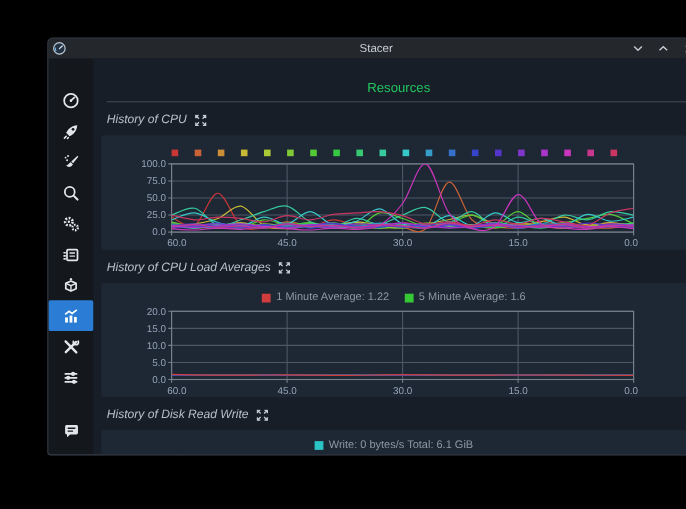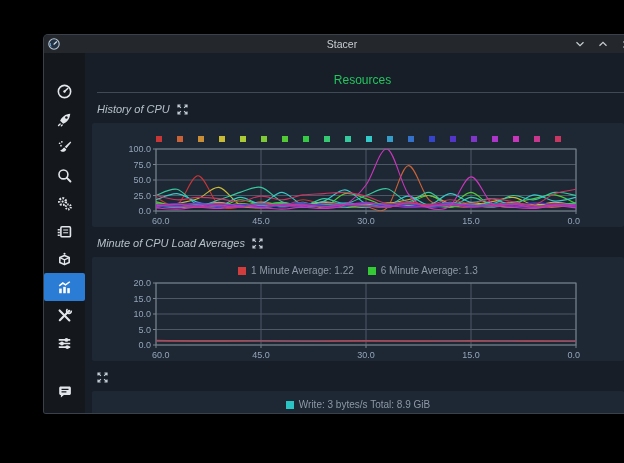--- a/index.html
+++ b/index.html
@@ -292,36 +292,36 @@
               <path d="M30.0 63.7C33.5 63.3,44.0 62.3,51.0 61.8C58.0 61.3,65.0 60.4,72.0 60.6C79.0 60.8,86.0 62.4,93.0 63.0C100.0 63.7,107.0 64.6,114.0 64.3C121.0 64.0,128.0 61.5,135.0 61.2C142.0 60.9,149.0 62.0,156.0 62.4C163.0 62.8,170.0 64.0,177.0 63.7C184.0 63.3,191.0 60.9,198.0 60.6C205.0 60.3,212.0 61.4,219.0 61.8C226.0 62.2,233.0 62.6,240.0 63.0C247.0 63.5,254.0 64.6,261.0 64.3C268.0 64.0,275.0 61.5,282.0 61.2C289.0 60.9,296.0 62.6,303.0 62.4C310.0 62.2,317.0 59.7,324.0 59.9C331.0 60.1,338.0 63.3,345.0 63.7C352.0 64.0,359.0 61.9,366.0 61.8C373.0 61.7,380.0 62.6,387.0 63.0C394.0 63.5,401.0 64.7,408.0 64.3C415.0 63.9,422.0 60.9,429.0 60.6C436.0 60.3,446.5 62.1,450.0 62.4" fill="none" stroke="#8036C9" stroke-width="1.1" stroke-linejoin="round"></path>
               <path d="M30.0 61.8C33.5 62.1,44.0 63.6,51.0 63.7C58.0 63.8,65.0 62.9,72.0 62.4C79.0 61.9,86.0 60.5,93.0 60.6C100.0 60.7,107.0 62.4,114.0 63.0C121.0 63.7,128.0 64.6,135.0 64.3C142.0 64.0,149.0 61.5,156.0 61.2C163.0 60.9,170.0 62.0,177.0 62.4C184.0 62.8,191.0 63.8,198.0 63.7C205.0 63.6,212.0 62.4,219.0 61.8C226.0 61.2,233.0 59.8,240.0 59.9C247.0 60.0,254.0 61.7,261.0 62.4C268.0 63.1,275.0 64.2,282.0 64.3C289.0 64.4,296.0 63.6,303.0 63.0C310.0 62.5,317.0 61.4,324.0 61.2C331.0 61.0,338.0 61.4,345.0 61.8C352.0 62.2,359.0 63.9,366.0 63.7C373.0 63.5,380.0 60.7,387.0 60.6C394.0 60.5,401.0 62.7,408.0 63.0C415.0 63.4,422.0 62.7,429.0 62.4C436.0 62.1,446.5 61.4,450.0 61.2" fill="none" stroke="#AC36C9" stroke-width="1.1" stroke-linejoin="round"></path>
               <path d="M30.0 64.9C33.5 65.1,44.0 66.2,51.0 66.1C58.0 66.0,65.0 64.4,72.0 64.3C79.0 64.2,86.0 65.7,93.0 65.5C100.0 65.3,107.0 63.1,114.0 63.0C121.0 62.9,128.0 64.4,135.0 64.9C142.0 65.4,149.0 66.2,156.0 66.1C163.0 66.0,170.0 64.4,177.0 64.3C184.0 64.2,191.0 65.9,198.0 65.5C205.0 65.1,212.0 65.7,219.0 61.8C226.0 57.9,233.0 51.3,240.0 42.0C247.0 32.7,254.0 4.6,261.0 6.0C268.0 7.4,275.0 40.8,282.0 50.6C289.0 60.5,296.0 62.8,303.0 64.9C310.0 67.0,317.0 68.2,324.0 63.0C331.0 57.9,338.0 34.3,345.0 33.9C352.0 33.5,359.0 55.5,366.0 60.6C373.0 65.6,380.0 63.5,387.0 64.3C394.0 65.1,401.0 65.7,408.0 65.5C415.0 65.3,422.0 63.1,429.0 63.0C436.0 62.9,446.5 64.6,450.0 64.9" fill="none" stroke="#C936BB" stroke-width="1.1" stroke-linejoin="round"></path>
               <path d="M30.0 63.0C33.5 62.7,44.0 61.1,51.0 61.2C58.0 61.3,65.0 63.5,72.0 63.7C79.0 63.9,86.0 62.3,93.0 62.4C100.0 62.5,107.0 64.6,114.0 64.3C121.0 64.0,128.0 60.8,135.0 60.6C142.0 60.4,149.0 62.8,156.0 63.0C163.0 63.2,170.0 61.7,177.0 61.8C184.0 61.9,191.0 63.8,198.0 63.7C205.0 63.6,212.0 61.4,219.0 61.2C226.0 61.0,233.0 61.9,240.0 62.4C247.0 62.9,254.0 64.7,261.0 64.3C268.0 63.9,275.0 60.1,282.0 59.9C289.0 59.7,296.0 62.7,303.0 63.0C310.0 63.4,317.0 61.7,324.0 61.8C331.0 61.9,338.0 63.6,345.0 63.7C352.0 63.8,359.0 62.8,366.0 62.4C373.0 62.0,380.0 60.9,387.0 61.2C394.0 61.5,401.0 64.2,408.0 64.3C415.0 64.4,422.0 62.0,429.0 61.8C436.0 61.6,446.5 62.8,450.0 63.0" fill="none" stroke="#C9368E" stroke-width="1.1" stroke-linejoin="round"></path>
               <path d="M30.0 52.5C33.5 53.2,44.0 56.5,51.0 56.8C58.0 57.2,65.0 54.6,72.0 54.4C79.0 54.2,86.0 54.9,93.0 55.6C100.0 56.3,107.0 59.1,114.0 58.7C121.0 58.3,128.0 53.4,135.0 53.1C142.0 52.8,149.0 57.0,156.0 56.8C163.0 56.6,170.0 52.9,177.0 51.9C184.0 50.8,191.0 51.1,198.0 50.6C205.0 50.2,212.0 49.0,219.0 49.4C226.0 49.8,233.0 51.3,240.0 53.1C247.0 55.0,254.0 59.6,261.0 60.6C268.0 61.5,275.0 58.5,282.0 58.7C289.0 58.9,296.0 62.1,303.0 61.8C310.0 61.5,317.0 57.0,324.0 56.8C331.0 56.6,338.0 60.8,345.0 60.6C352.0 60.4,359.0 55.9,366.0 55.6C373.0 55.3,380.0 57.7,387.0 58.7C394.0 59.7,401.0 63.1,408.0 61.8C415.0 60.5,422.0 53.2,429.0 50.6C436.0 48.1,446.5 47.0,450.0 46.3" fill="none" stroke="#C93662" stroke-width="1.1" stroke-linejoin="round"></path>
             </g>
           </svg>
       </div>
 
       <div class="section-head">
-        <span class="section-title">Minute of CPU Load Averages</span>
+        <span class="section-title">History of CPU Load Averages</span>
         <span class="expand-btn">
           <svg class="icon" width="11" height="11" viewBox="0 0 11 11" fill="none" stroke="#c3cbd4" stroke-width="1.2">
             <path d="M1 3.6 V1 h2.6 M1 1 l2.9 2.9 M7.4 1 H10 v2.6 M10 1 L7.1 3.9 M1 7.4 V10 h2.6 M1 10 l2.9 -2.9 M10 7.4 V10 H7.4 M10 10 L7.1 7.1"></path>
           </svg>
         </span>
       </div>
       <div class="panel">
         <div class="legend-row labeled">
             <span class="legend-entry">
               <span class="legend-swatch" style="background: rgb(209, 60, 60);"></span>
               <span>1 Minute Average: 1.22</span>
             </span>
             <span class="legend-entry">
               <span class="legend-swatch" style="background: rgb(54, 201, 54);"></span>
-              <span>6 Minute Average: 1.3</span>
+              <span>5 Minute Average: 1.6</span>
             </span>
           </div>
         <svg class="chart" width="464" height="84">
             <line x1="30" y1="6" x2="30" y2="68" stroke="#4d5866" stroke-width="1"></line>
             <line x1="30" y1="68" x2="30" y2="71" stroke="#79838f"></line>
             <text x="26" y="81" text-anchor="start">60.0</text>
             <line x1="135" y1="6" x2="135" y2="68" stroke="#4d5866" stroke-width="1"></line>
             <line x1="135" y1="68" x2="135" y2="71" stroke="#79838f"></line>
             <text x="135" y="81" text-anchor="middle">45.0</text>
             <line x1="240" y1="6" x2="240" y2="68" stroke="#4d5866" stroke-width="1"></line>
@@ -354,31 +354,32 @@
             </clipPath>
             <g clip-path="url(#cp1)">
               <path d="M30.0 63.9C38.8 63.9,65.0 63.9,82.5 63.9C100.0 63.9,117.5 63.9,135.0 63.9C152.5 63.9,170.0 64.0,187.5 64.0C205.0 64.0,222.5 63.9,240.0 63.9C257.5 63.9,275.0 64.0,292.5 64.0C310.0 64.0,327.5 63.9,345.0 63.9C362.5 63.9,380.0 64.0,397.5 64.0C415.0 64.0,441.3 64.0,450.0 64.0" fill="none" stroke="#36c936" stroke-width="1.1" stroke-linejoin="round"></path>
               <path d="M30.0 64.0C38.8 64.0,65.0 64.0,82.5 64.0C100.0 64.0,117.5 64.0,135.0 64.0C152.5 64.0,170.0 64.0,187.5 64.0C205.0 64.0,222.5 64.0,240.0 64.0C257.5 64.0,275.0 64.0,292.5 64.0C310.0 64.0,327.5 64.0,345.0 64.0C362.5 64.0,380.0 64.0,397.5 64.0C415.0 64.0,441.3 64.0,450.0 64.0" fill="none" stroke="#4444d8" stroke-width="1.1" stroke-linejoin="round"></path>
               <path d="M30.0 63.4C38.8 63.5,65.0 64.1,82.5 64.1C100.0 64.2,117.5 63.7,135.0 63.7C152.5 63.7,170.0 64.2,187.5 64.2C205.0 64.2,222.5 63.6,240.0 63.6C257.5 63.6,275.0 64.1,292.5 64.1C310.0 64.2,327.5 63.9,345.0 63.9C362.5 63.9,380.0 64.0,397.5 64.1C415.0 64.1,441.3 64.2,450.0 64.2" fill="none" stroke="#d13c3c" stroke-width="1.1" stroke-linejoin="round"></path>
             </g>
           </svg>
       </div>
 
       <div class="section-head">
+        <span class="section-title">History of Disk Read Write</span>
         <span class="expand-btn">
           <svg class="icon" width="11" height="11" viewBox="0 0 11 11" fill="none" stroke="#c3cbd4" stroke-width="1.2">
             <path d="M1 3.6 V1 h2.6 M1 1 l2.9 2.9 M7.4 1 H10 v2.6 M10 1 L7.1 3.9 M1 7.4 V10 h2.6 M1 10 l2.9 -2.9 M10 7.4 V10 H7.4 M10 10 L7.1 7.1"></path>
           </svg>
         </span>
       </div>
       <div class="panel clipped">
         <div class="legend-row labeled">
             <span class="legend-entry">
               <span class="legend-swatch" style="background: rgb(43, 196, 196);"></span>
-              <span>Write: 3 bytes/s Total: 8.9 GiB</span>
+              <span>Write: 0 bytes/s Total: 6.1 GiB</span>
             </span>
           </div>
         <svg class="chart" width="464" height="100">
             <line x1="48" y1="6" x2="48" y2="84" stroke="#4d5866" stroke-width="1"></line>
             <line x1="148.5" y1="6" x2="148.5" y2="84" stroke="#4d5866" stroke-width="1"></line>
             <line x1="249" y1="6" x2="249" y2="84" stroke="#4d5866" stroke-width="1"></line>
             <line x1="349.5" y1="6" x2="349.5" y2="84" stroke="#4d5866" stroke-width="1"></line>
             <line x1="450" y1="6" x2="450" y2="84" stroke="#4d5866" stroke-width="1"></line>
             <line x1="48" y1="6" x2="450" y2="6" stroke="#4d5866" stroke-width="1"></line>
             <line x1="45" y1="6" x2="48" y2="6" stroke="#79838f"></line>

